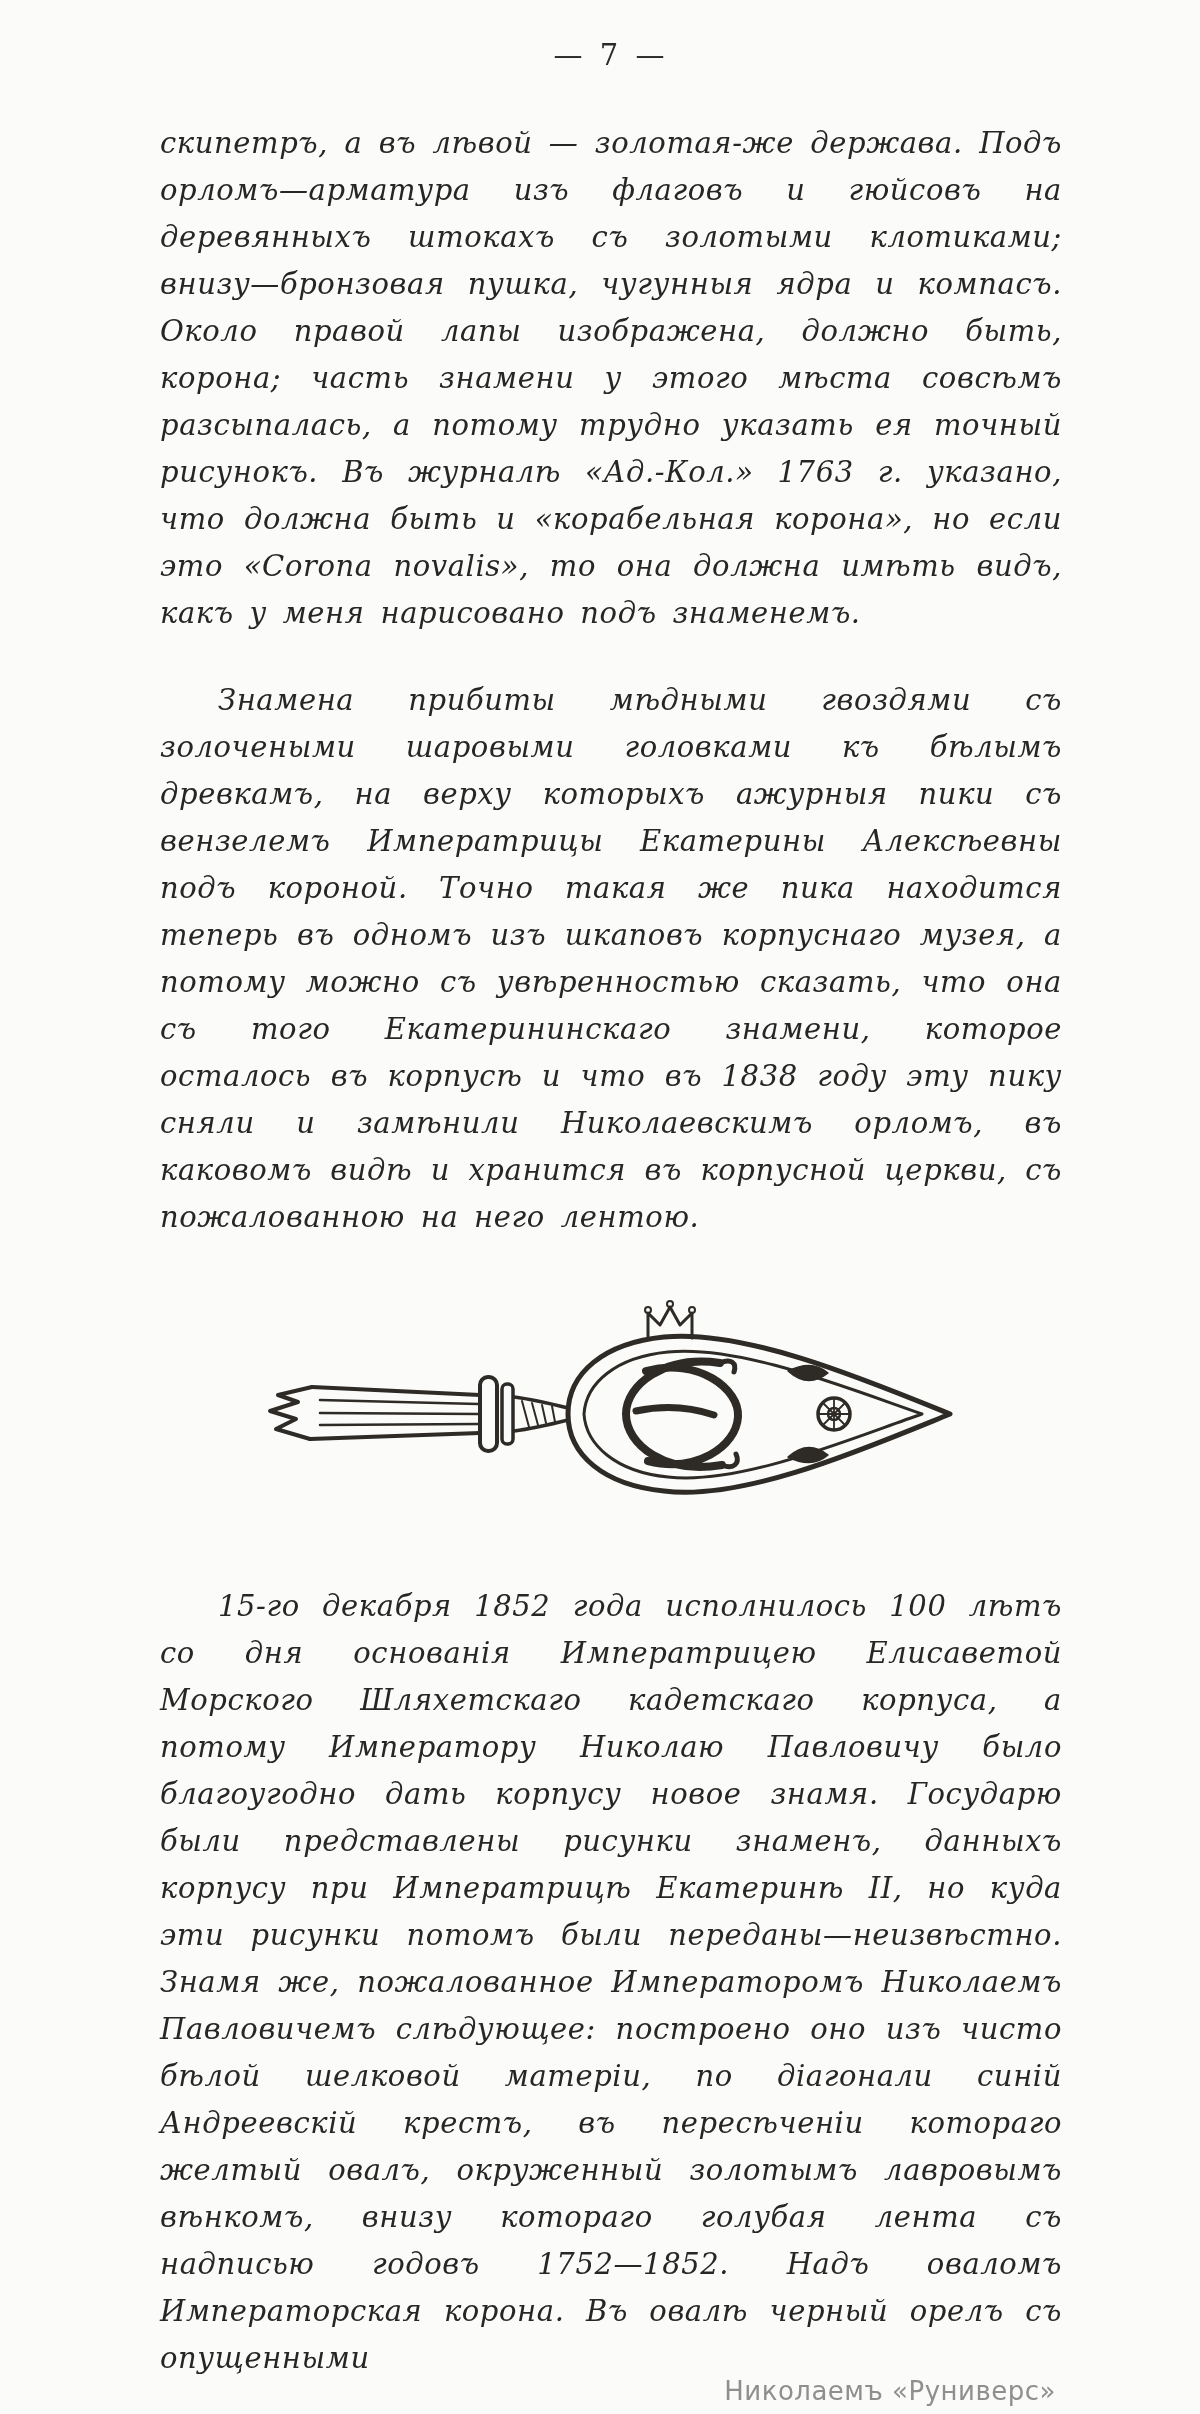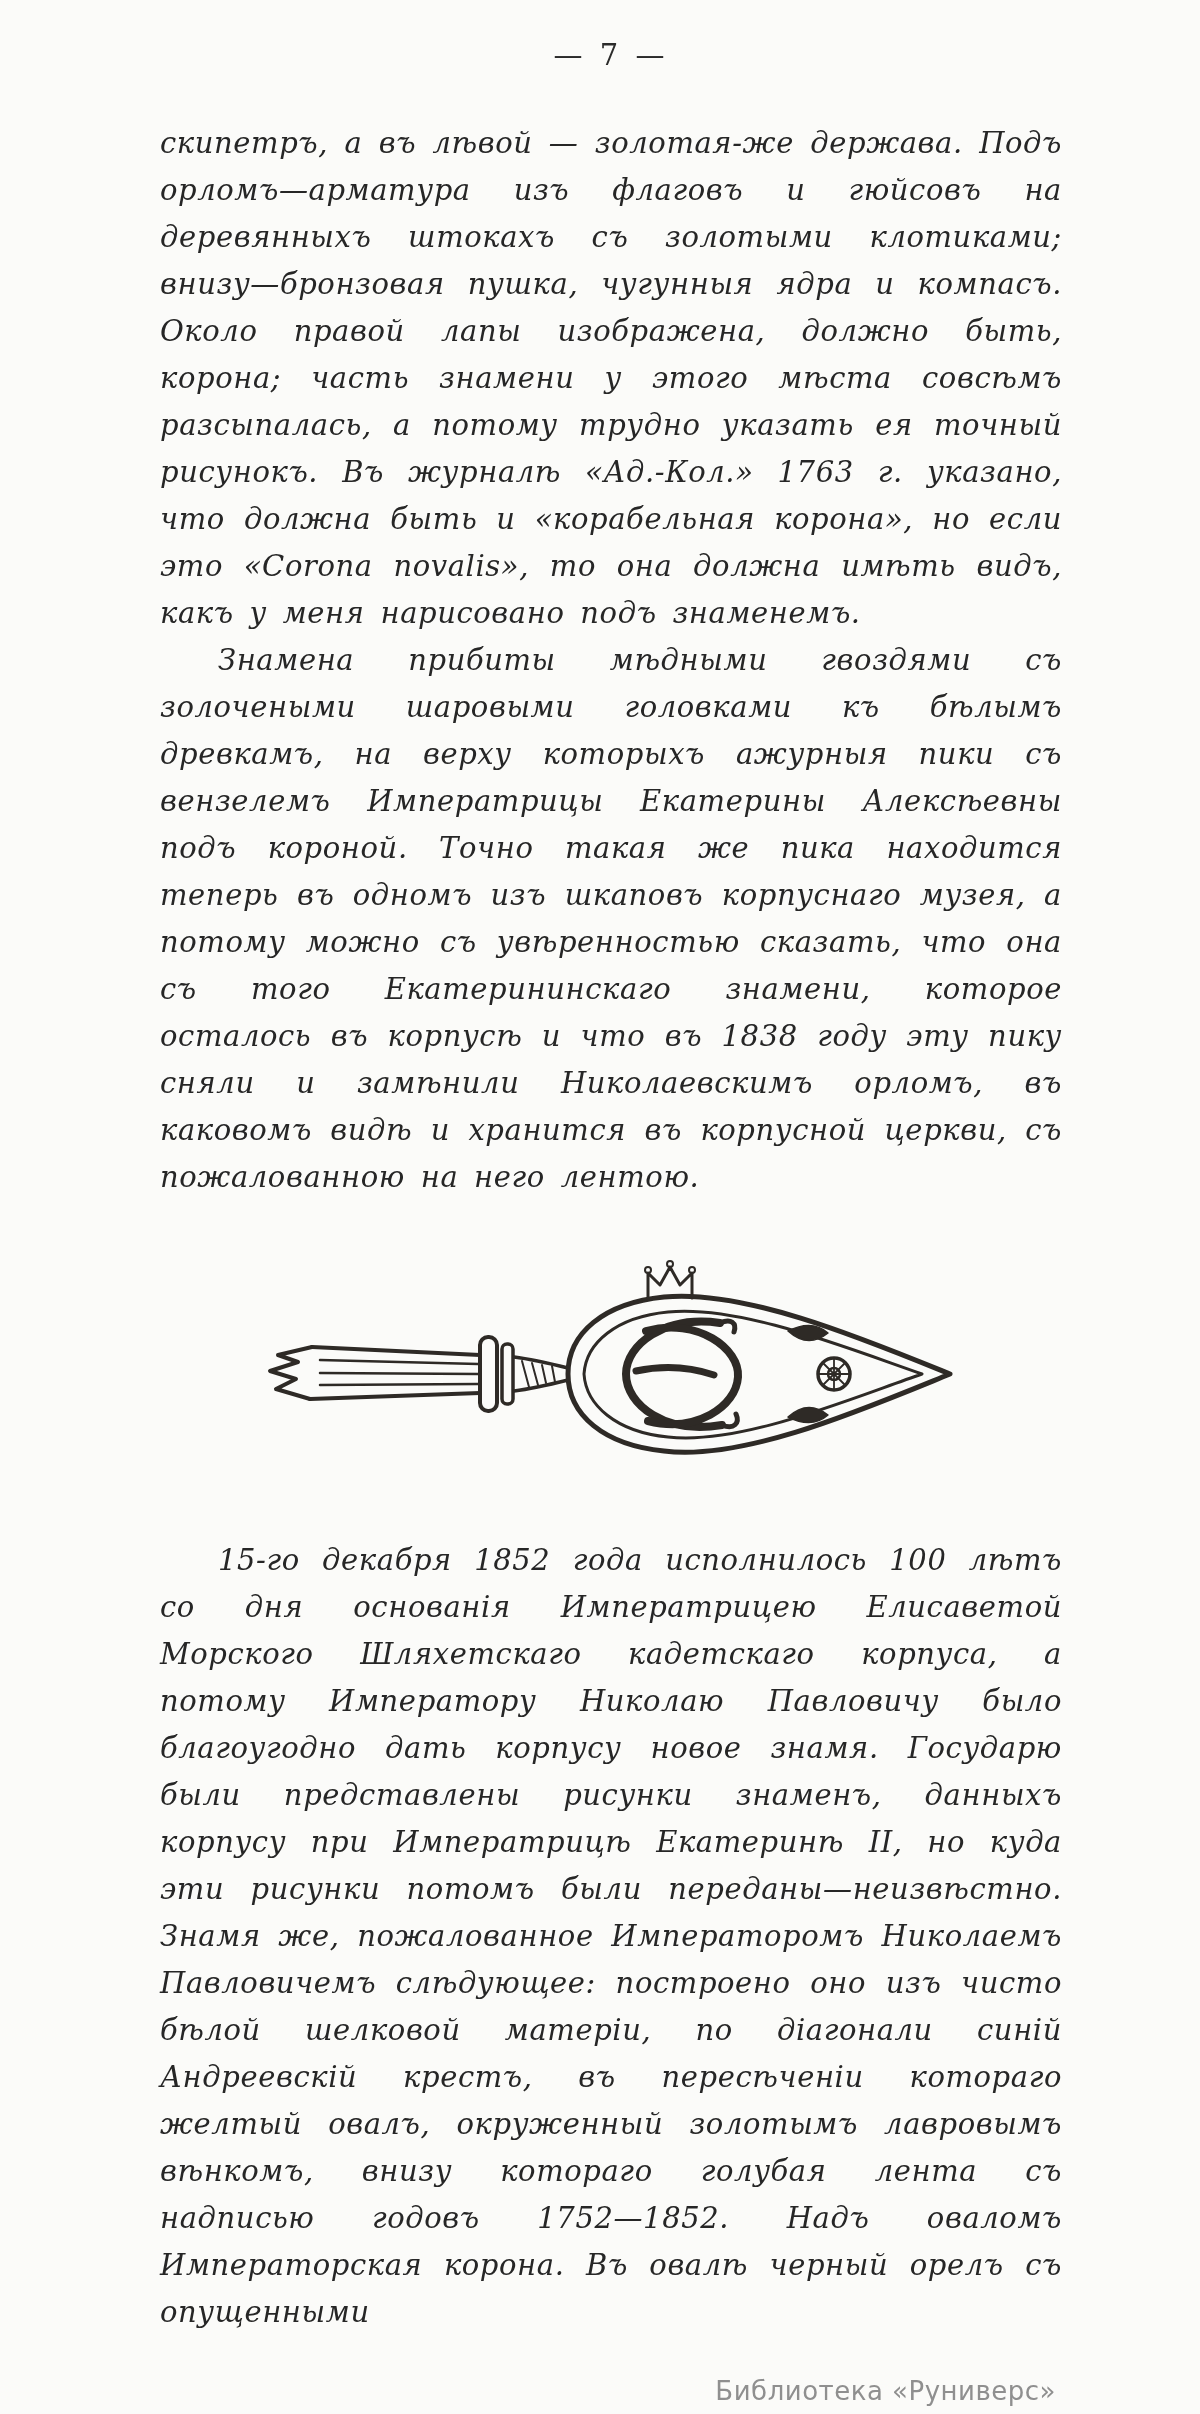--- a/index.html
+++ b/index.html
@@ -27,21 +27,21 @@
   .body-text {
     font-size: 29px;
     line-height: 47px;
     text-align: justify;
     letter-spacing: 0.6px;
     word-spacing: 6px;
     color: #262626;
     font-style: italic;
   }
   .body-text p { margin: 0; }
-  .body-text p.indent { text-indent: 58px; }
+  .body-text p.indent { text-indent: 58px; margin-top: 40px; }
   .illustration {
     margin: 52px 0 34px 68px;
     width: 770px;
     height: 250px;
   }
   .illustration svg { display: block; }
   .watermark {
     position: absolute;
     right: 144px;
     bottom: 8px;
@@ -105,15 +105,15 @@
 
         <path d="M560 78 q24 -12 40 2 q-20 16 -40 -2 Z" fill="#2e2a26" stroke-width="1.5"></path>
         <path d="M560 164 q24 12 40 -2 q-20 -16 -40 2 Z" fill="#2e2a26" stroke-width="1.5"></path>
       </svg>
     </figure>
 
     <p class="indent">15-го декабря 1852 года исполнилось 100 лѣтъ со дня основанія Императрицею Елисаветой Морского Шляхетскаго кадетскаго корпуса, а потому Императору Николаю Павловичу было благоугодно дать корпусу новое знамя. Государю были представлены рисунки знаменъ, данныхъ корпусу при Императрицѣ Екатеринѣ II, но куда эти рисунки потомъ были переданы—неизвѣстно. Знамя же, пожалованное Императоромъ Николаемъ Павловичемъ слѣдующее: построено оно изъ чисто бѣлой шелковой матеріи, по діагонали синій Андреевскій крестъ, въ пересѣченіи котораго желтый овалъ, окруженный золотымъ лавровымъ вѣнкомъ, внизу котораго голубая лента съ надписью годовъ 1752—1852. Надъ оваломъ Императорская корона. Въ овалѣ черный орелъ съ опущенными</p>
 
   </div>
 
-  <div class="watermark">Библиотека «Руниверс»</div>
+  <div class="watermark">Николаемъ «Руниверс»</div>
 
 </div>
 
 </body></html>

